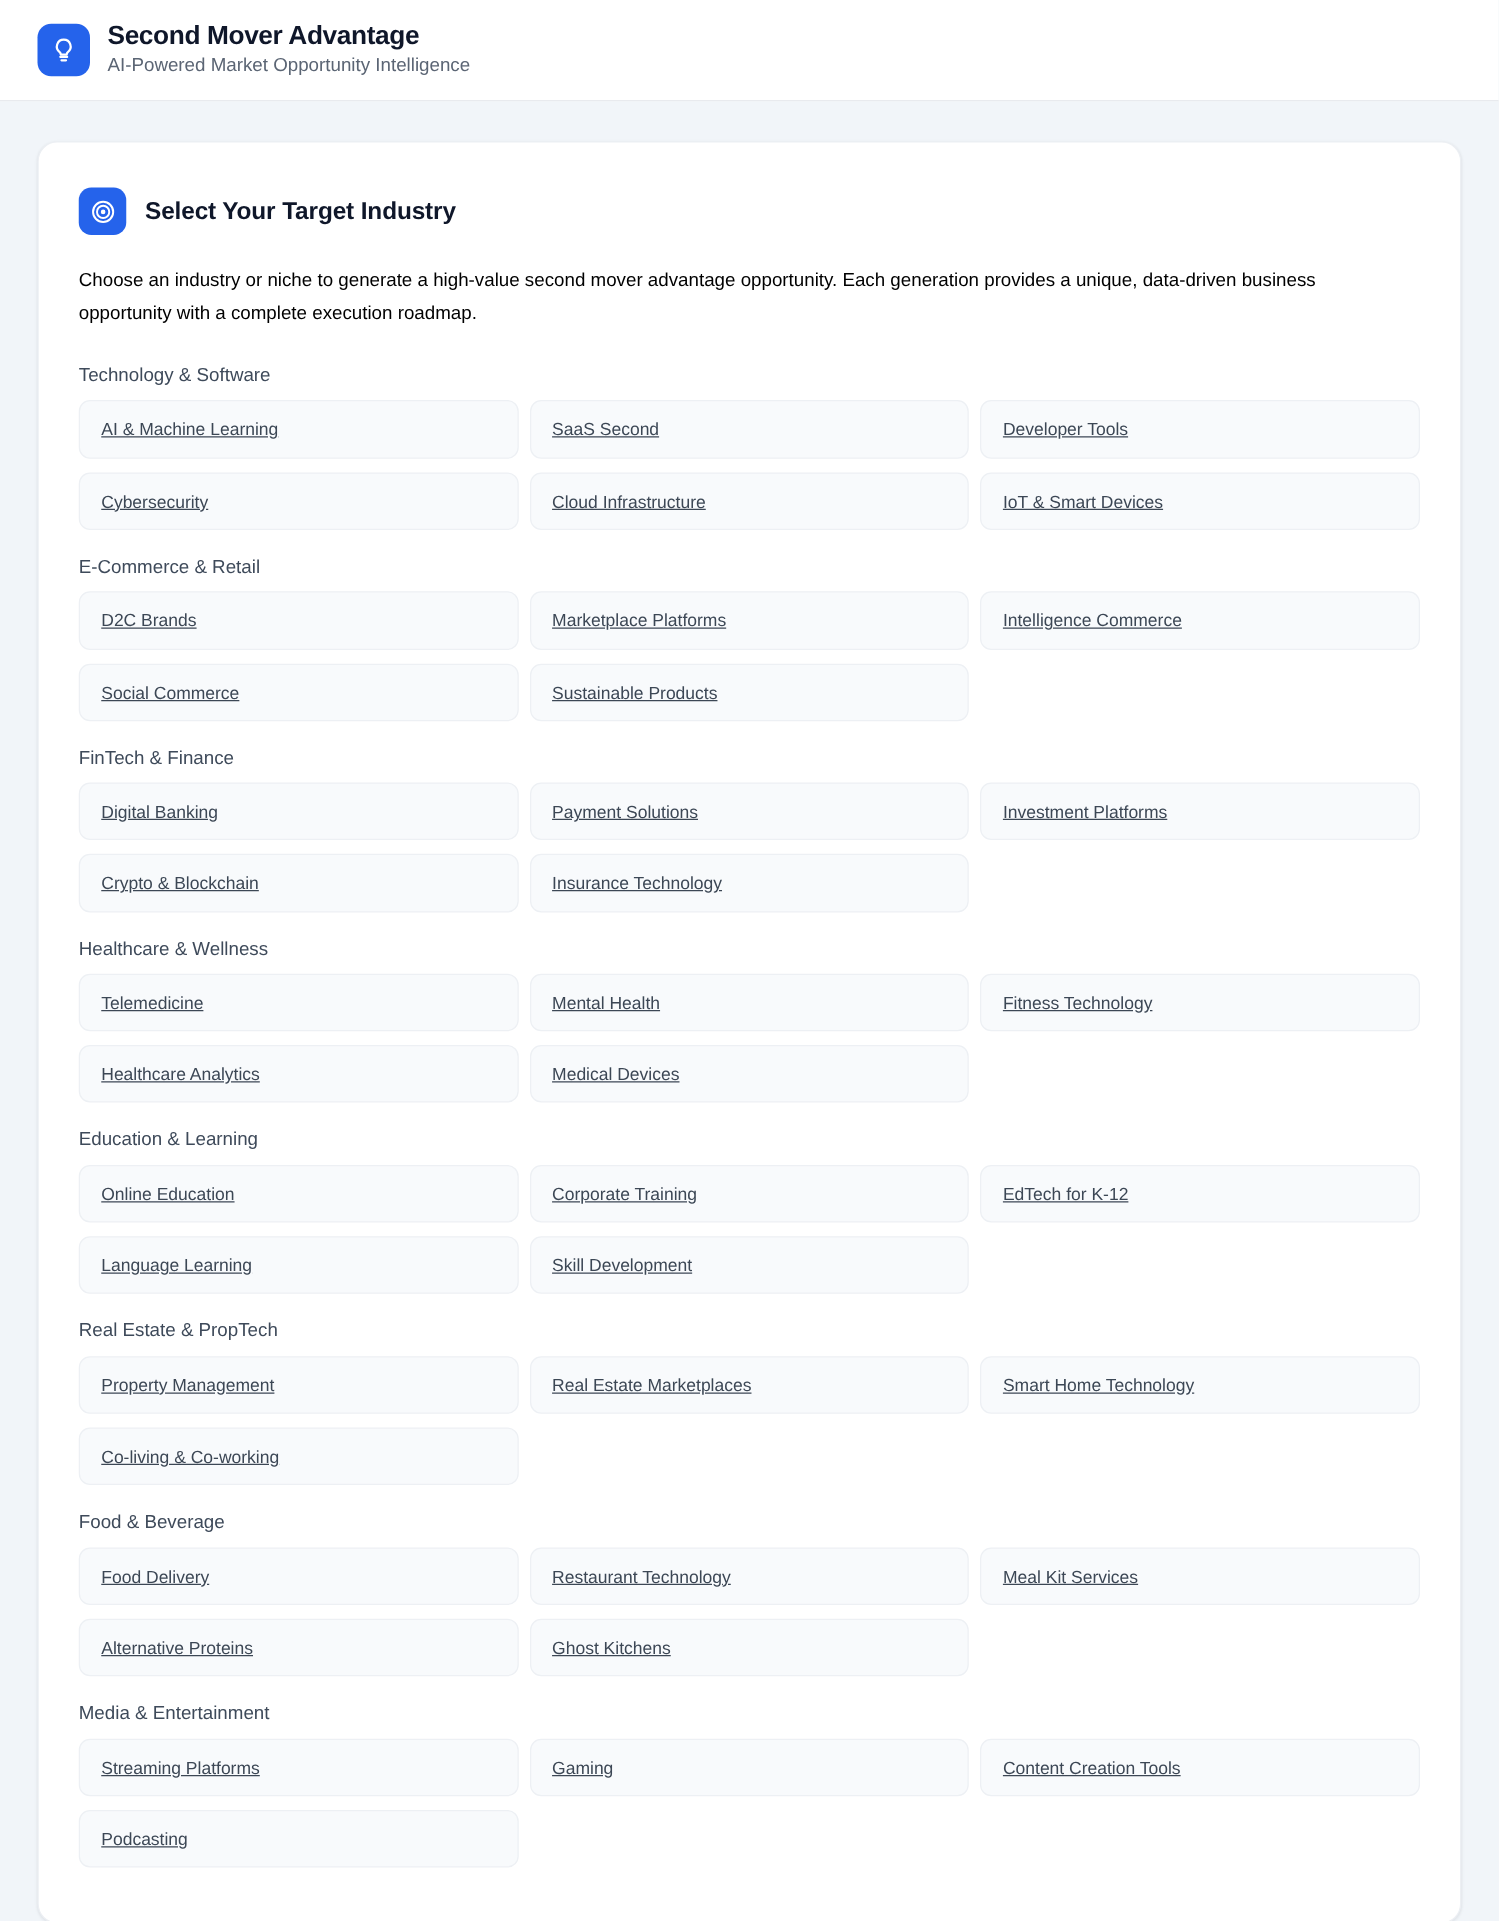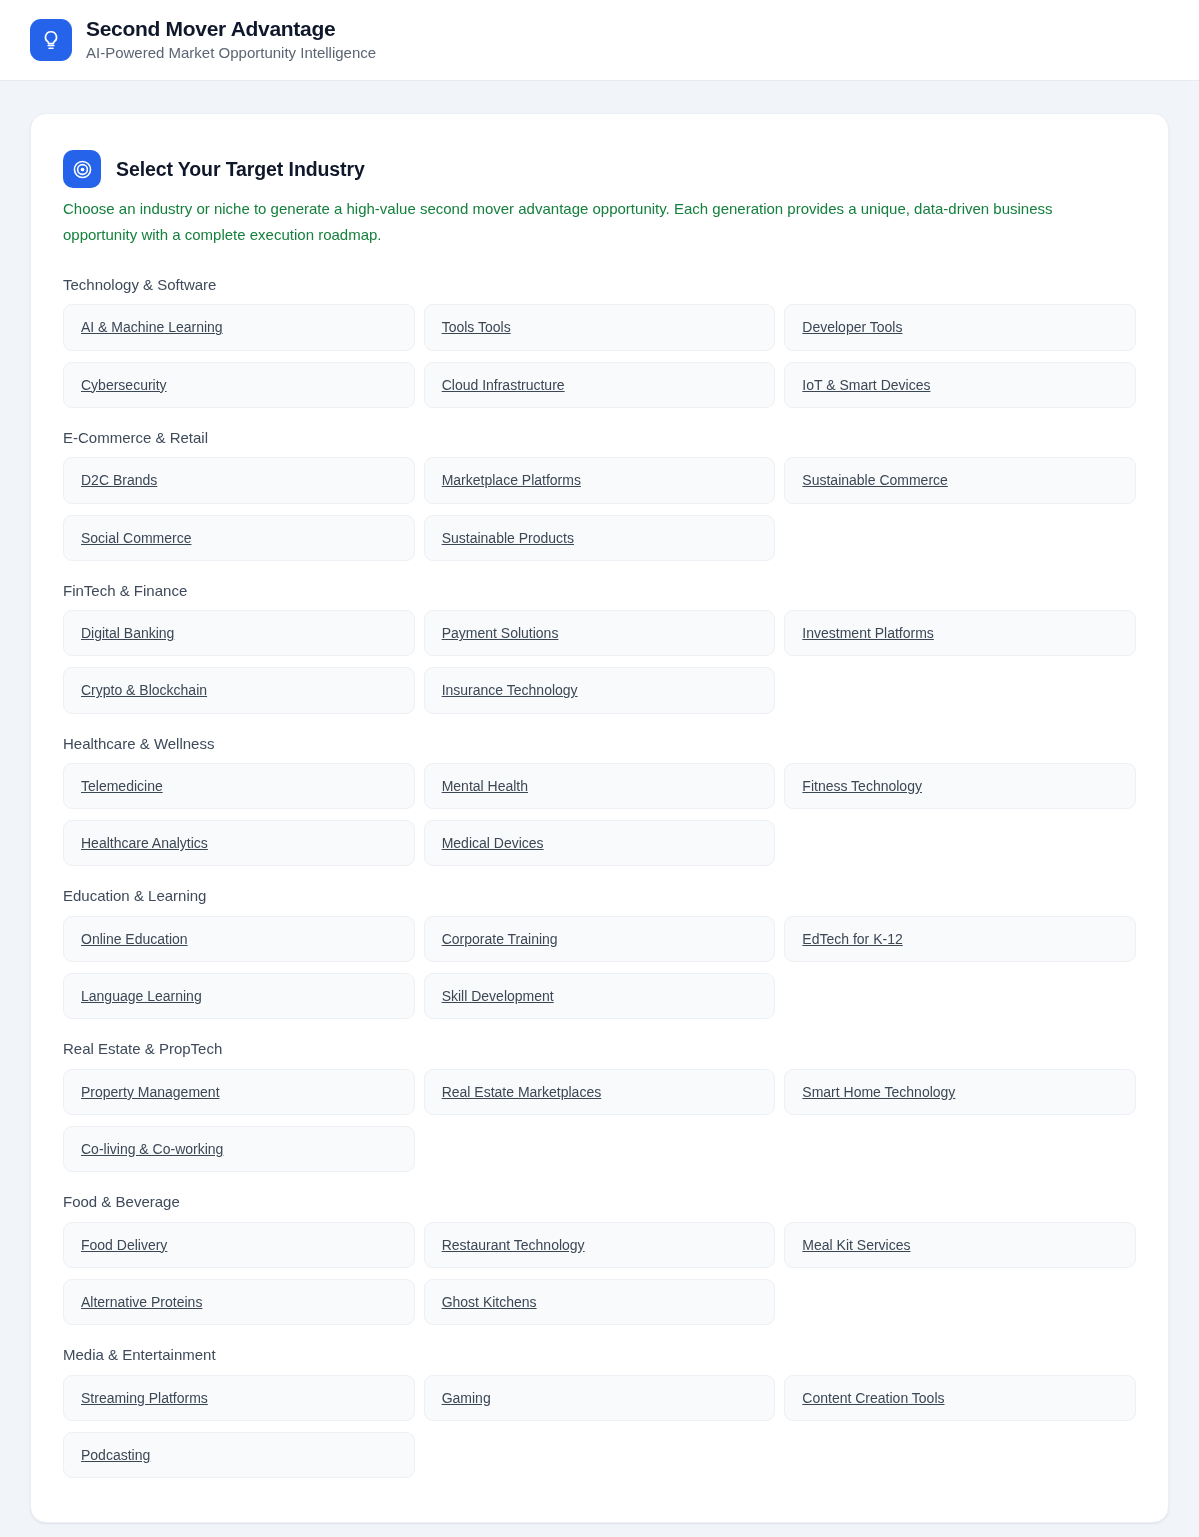--- a/index.html
+++ b/index.html
@@ -76,24 +76,24 @@
     flex: 0 0 auto;
   }
   .card-title {
     font-size: 19.5px;
     font-weight: bold;
     color: #0f172a;
     letter-spacing: -0.1px;
   }
 
   .card-desc {
-    margin-top: 8px;
+    margin-top: 24px;
     font-size: 15px;
     line-height: 1.72;
-    color: #15803d;
+    color: #000000;
     max-width: 1063px;
   }
 
   
   .sections { margin-top: 27px; }
   .section { margin-bottom: 20px; }
   .section:last-child { margin-bottom: 0; }
 
   .section-label {
     font-size: 15px;
@@ -158,33 +158,33 @@
       <h1 class="card-title">Select Your Target Industry</h1>
     </div>
 
     <p class="card-desc">Choose an industry or niche to generate a high-value second mover advantage opportunity. Each generation provides a unique, data-driven business opportunity with a complete execution roadmap.</p>
 
     <div class="sections">
         <div class="section">
           <div class="section-label">Technology &amp; Software</div>
           <div class="chip-grid">
             <button class="chip">AI &amp; Machine Learning</button>
-            <button class="chip">Tools Tools</button>
+            <button class="chip">SaaS Second</button>
             <button class="chip">Developer Tools</button>
             <button class="chip">Cybersecurity</button>
             <button class="chip">Cloud Infrastructure</button>
             <button class="chip">IoT &amp; Smart Devices</button>
           </div>
         </div>
         <div class="section">
           <div class="section-label">E-Commerce &amp; Retail</div>
           <div class="chip-grid">
             <button class="chip">D2C Brands</button>
             <button class="chip">Marketplace Platforms</button>
-            <button class="chip">Sustainable Commerce</button>
+            <button class="chip">Intelligence Commerce</button>
             <button class="chip">Social Commerce</button>
             <button class="chip">Sustainable Products</button>
           </div>
         </div>
         <div class="section">
           <div class="section-label">FinTech &amp; Finance</div>
           <div class="chip-grid">
             <button class="chip">Digital Banking</button>
             <button class="chip">Payment Solutions</button>
             <button class="chip">Investment Platforms</button>

